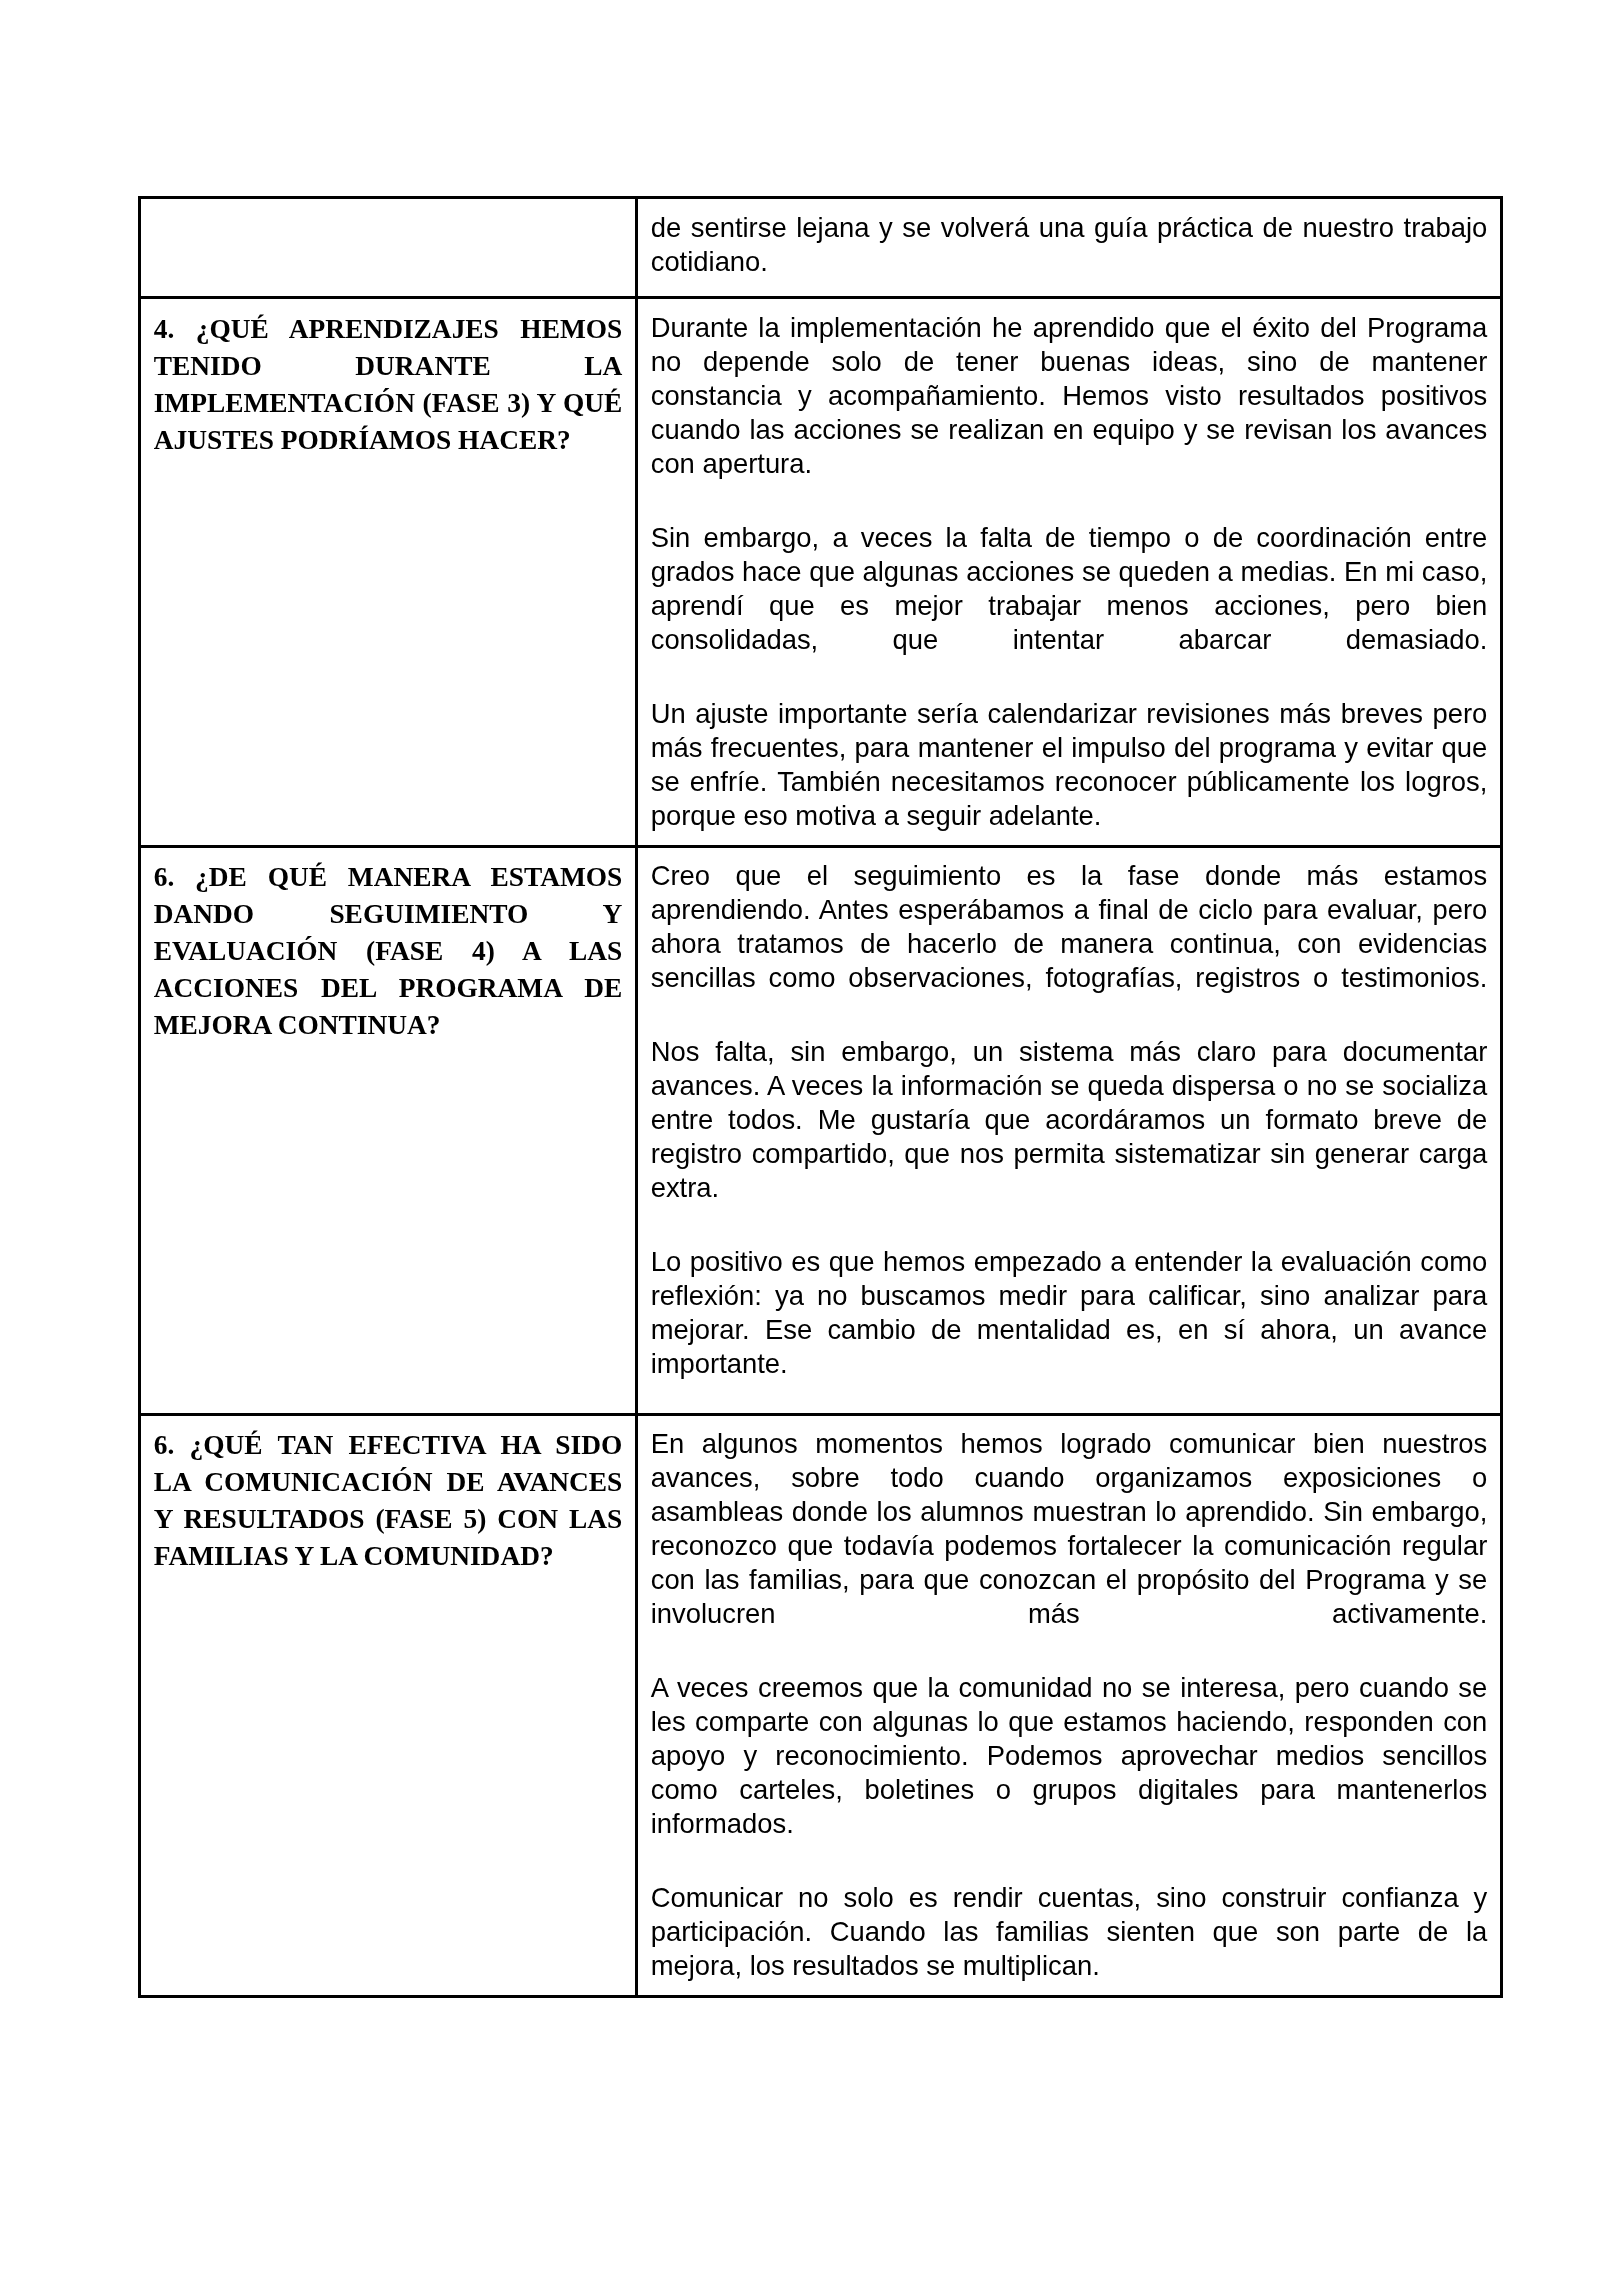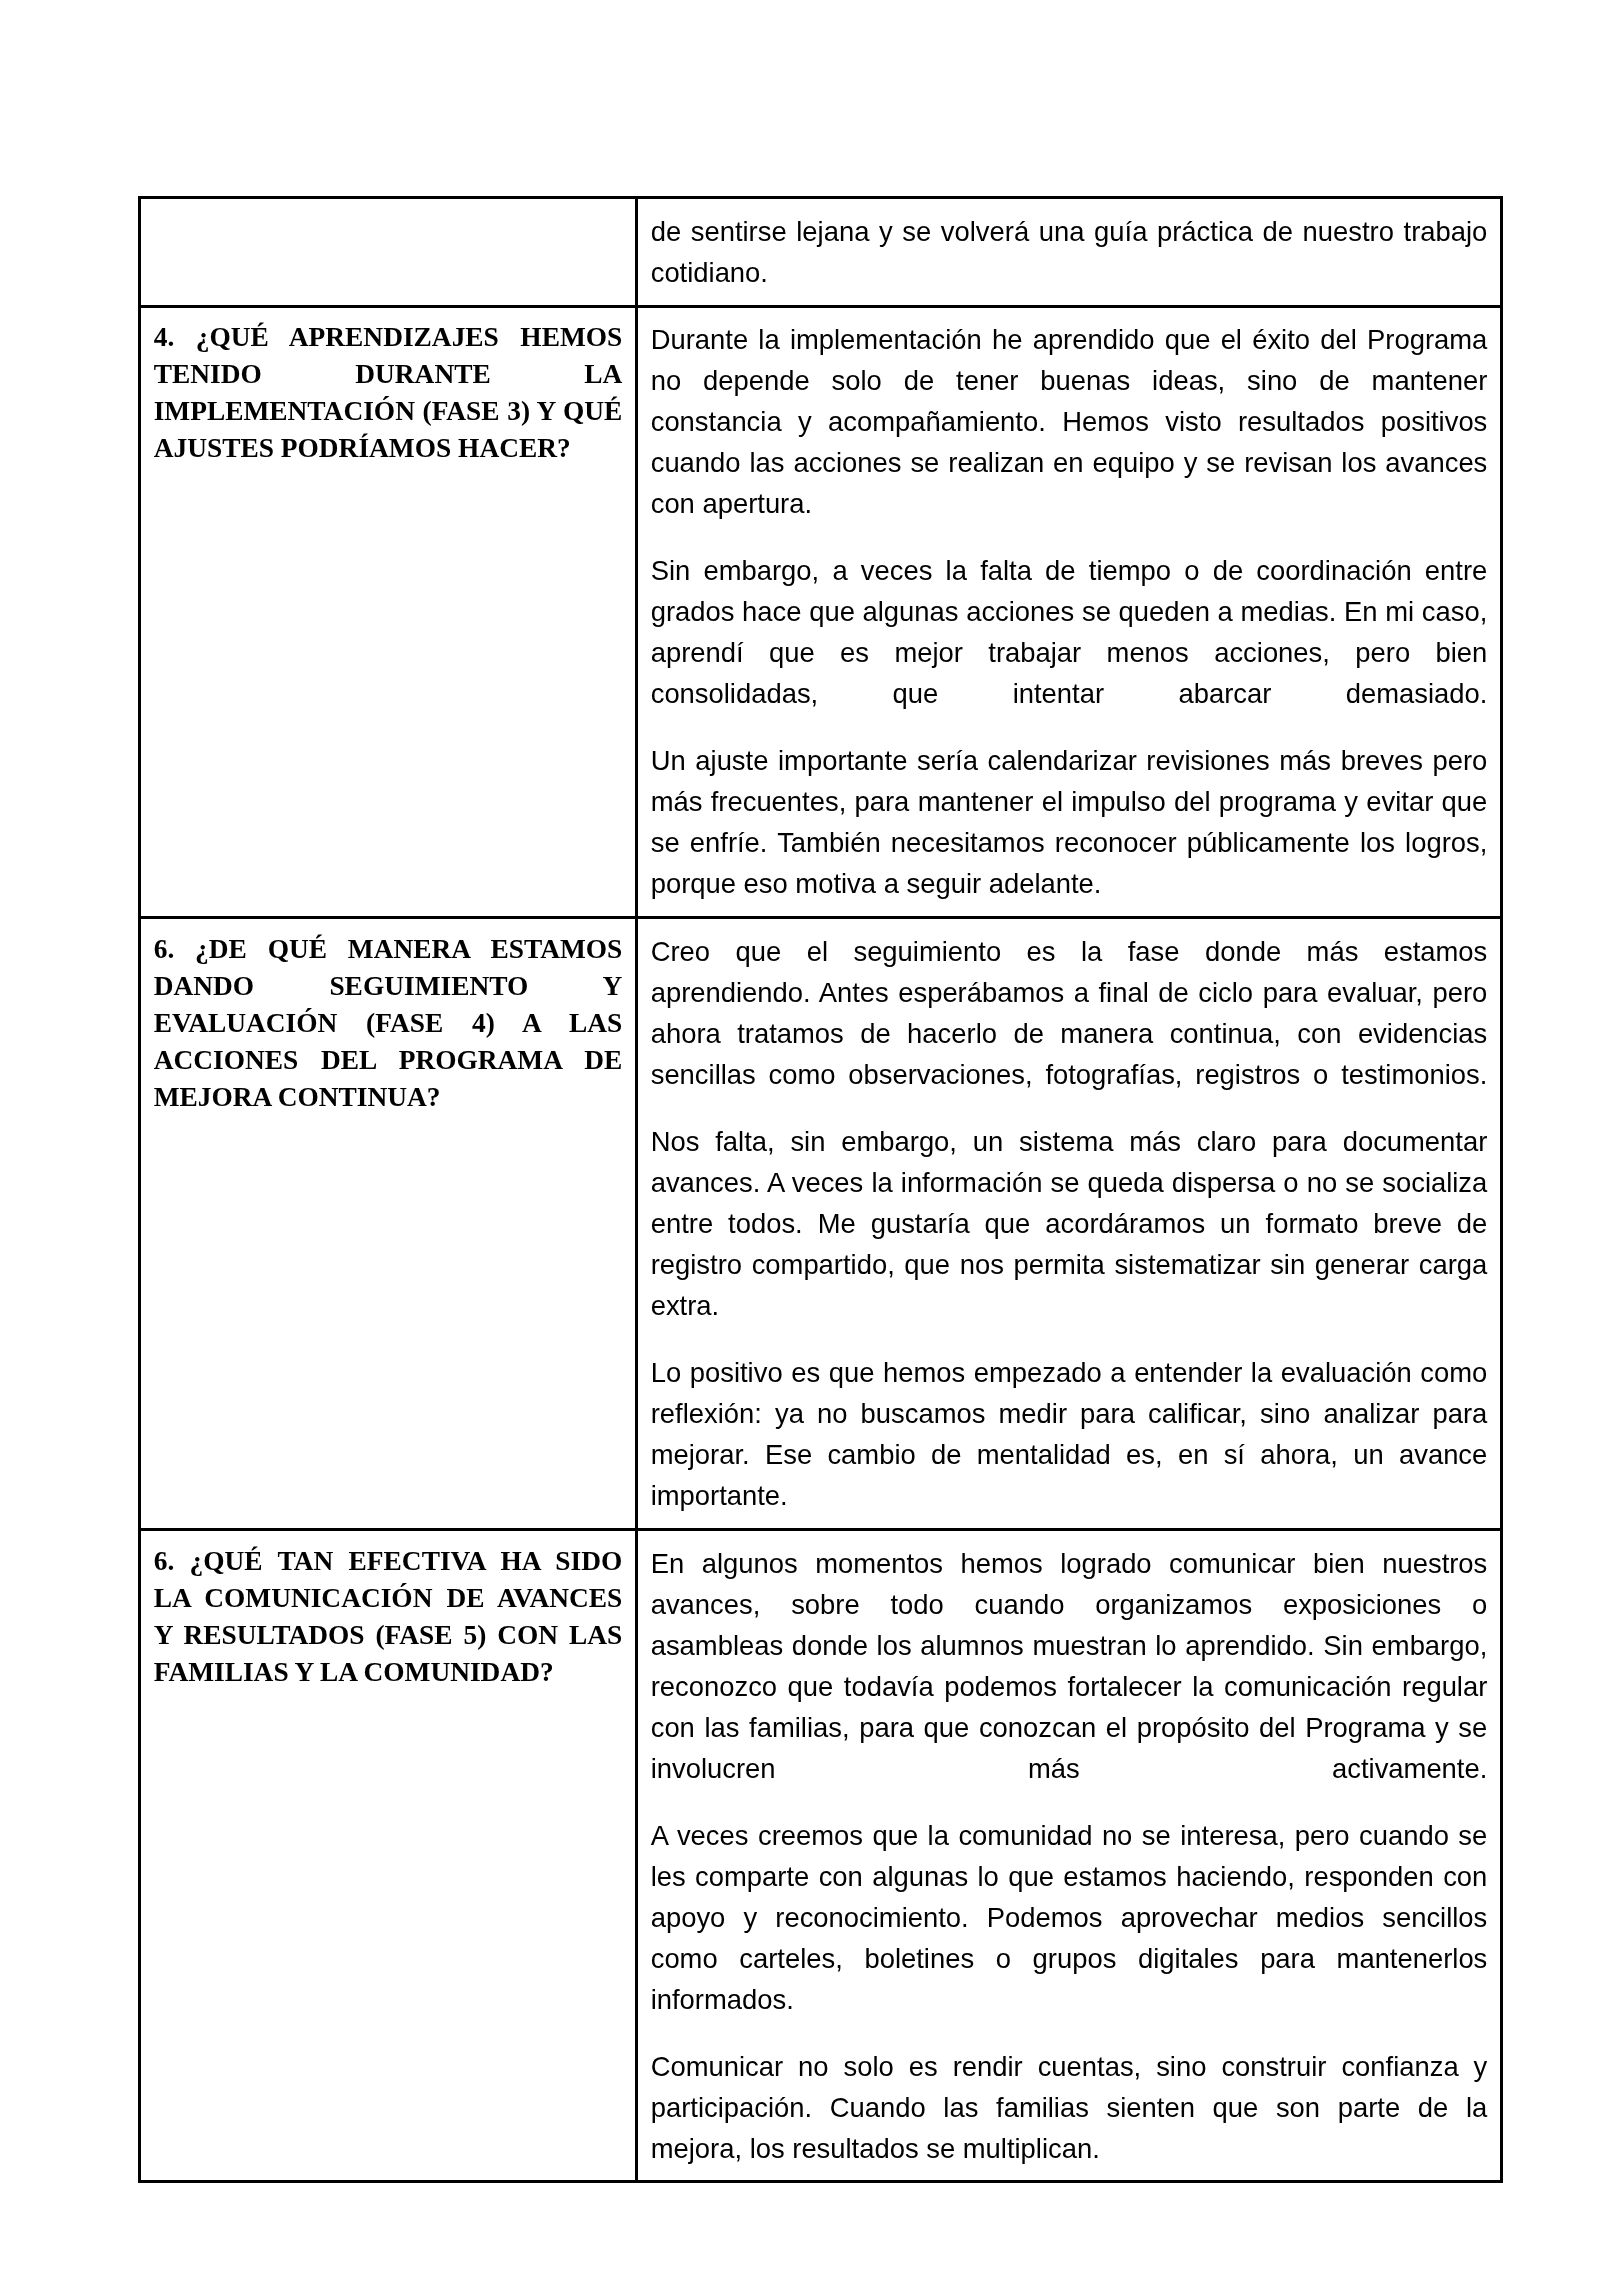--- a/index.html
+++ b/index.html
@@ -32,29 +32,29 @@
   .doc-table tr:nth-child(1) { height: 100px; }
   .doc-table tr:nth-child(2) { height: 539px; }
   .doc-table tr:nth-child(3) { height: 568px; }
   .doc-table tr:nth-child(4) { height: 569px; }
   .doc-table tr:nth-child(5) { height: 102px; }
   .para {
     margin: 0;
     text-align: justify;
     font-size: 27.4px;
   }
-  .para + .para { margin-top: 26px; }
+  .para + .para { margin-top: 40px; }
   .para.spread { text-align-last: justify; }
   .q-cell .para {
     font-weight: bold;
     line-height: 37px;
     font-family: Liberation Serif, serif;
   }
   .a-cell .para {
-    line-height: 41px;
+    line-height: 34px;
   }
 </style>
 </head>
 <body>
 
 <table class="doc-table">
   <colgroup>
     <col style="width:497px">
     <col style="width:865px">
   </colgroup>

